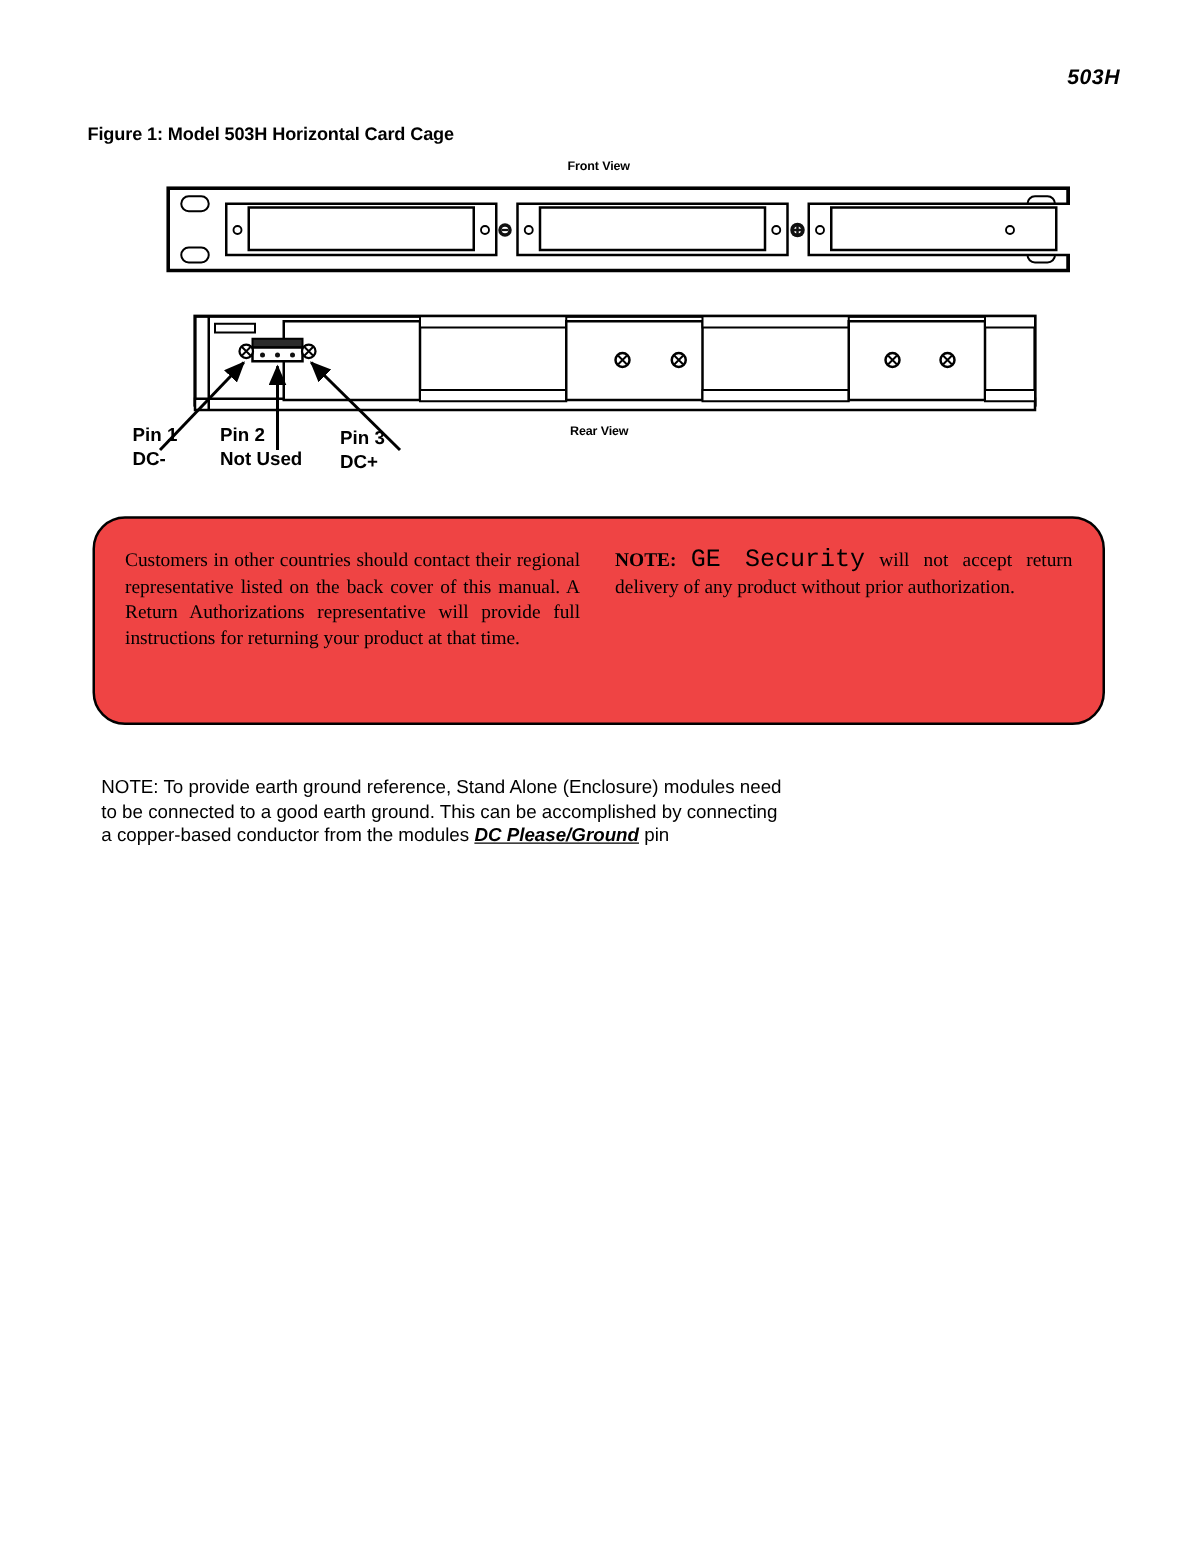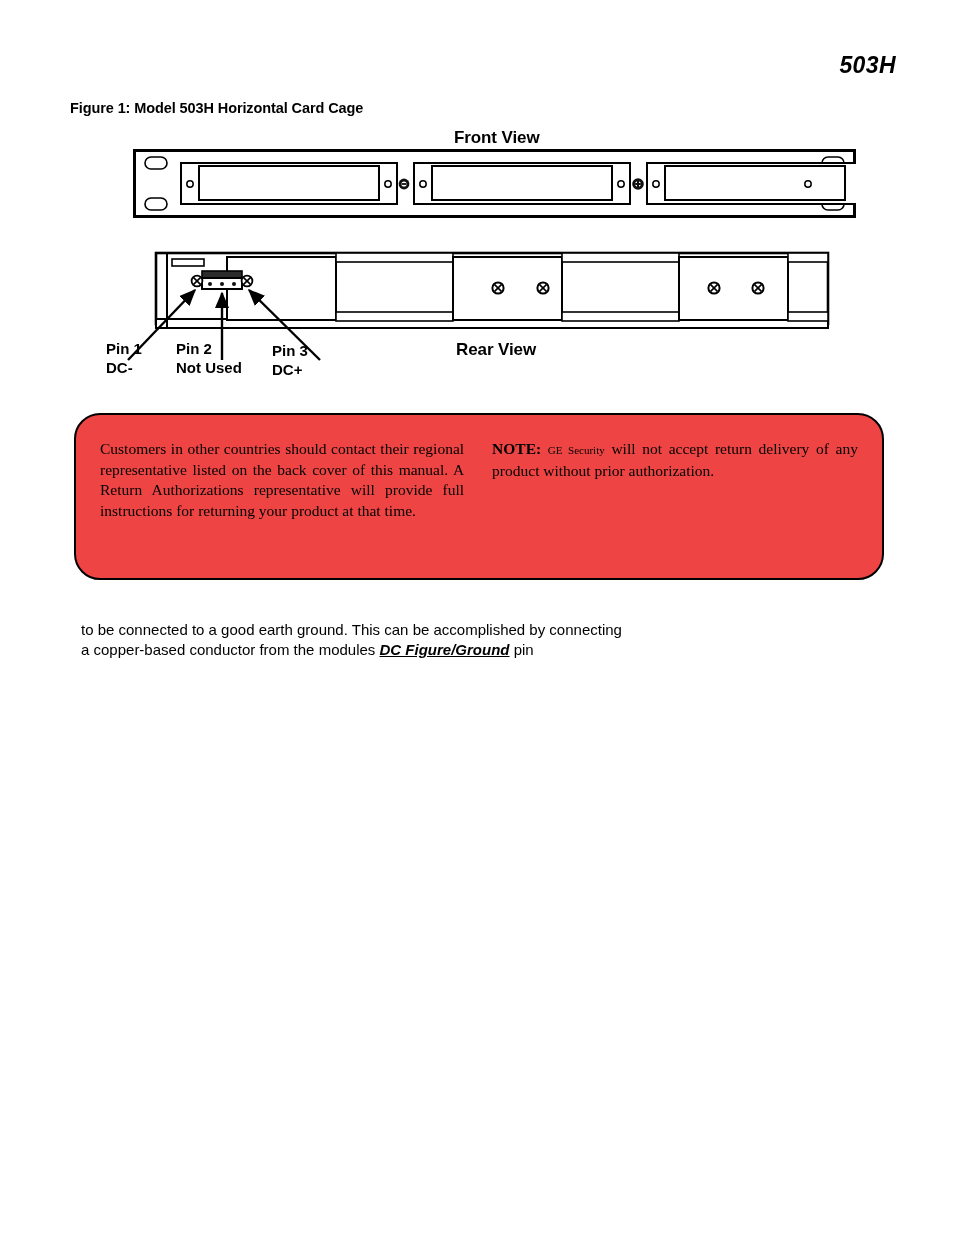--- a/index.html
+++ b/index.html
@@ -18,41 +18,41 @@
   }
 
   
   #page-header {
     position: absolute;
     top: 52px;
     right: 58px;
     font-family: "Liberation Sans", sans-serif;
     font-style: italic;
     font-weight: bold;
-    font-size: 23px;
+    font-size: 17px;
     letter-spacing: 0.4px;
   }
 
   
   #figure-caption {
     position: absolute;
     left: 70px;
     top: 100px;
     font-family: "Liberation Sans", sans-serif;
     font-weight: bold;
     font-size: 14.5px;
     letter-spacing: -0.1px;
     white-space: nowrap;
   }
 
   .view-label {
     position: absolute;
     font-family: "Liberation Sans", sans-serif;
     font-weight: bold;
-    font-size: 17px;
+    font-size: 10px;
     letter-spacing: -0.1px;
     white-space: nowrap;
   }
   #front-view-label { left: 454px; top: 128px; }
   #rear-view-label  { left: 456px; top: 340px; }
 
   
   #front-view-figure {
     position: absolute;
     left: 133px;
@@ -110,22 +110,22 @@
     line-height: 20.5px;
     text-align: justify;
     margin: 0;
   }
   .serif-para + .serif-para { margin-top: 19px; }
   .note-kw {
     font-weight: bold;
     font-family: "Liberation Serif", serif;
   }
   .brand-name {
-    font-family: Liberation Serif, serif;
-    font-size: 11px;
+    font-family: Liberation Mono, monospace;
+    font-size: 20px;
   }
 
   
   #ground-note {
     position: absolute;
     left: 81px;
     top: 620px;
     width: 640px;
     font-family: "Liberation Sans", sans-serif;
     font-size: 15px;
@@ -294,15 +294,16 @@
     <div class="note-col" id="return-note-right">
       <p class="serif-para">
         <span class="note-kw">NOTE:</span><span>&nbsp;</span><span class="brand-name">GE Security</span><span> will not accept return delivery of any product without prior authorization.</span>
       </p>
     </div>
 
   </div>
 </div>
 
 <div id="ground-note">
+  <span class="gn-line">NOTE: To provide earth ground reference, Stand Alone (Enclosure) modules need</span>
   <span class="gn-line">to be connected to a good earth ground. This can be accomplished by connecting</span>
-  <span class="gn-line"><span>a copper-based conductor from the modules </span><span class="emphasis">DC Figure/Ground</span><span> pin</span></span>
+  <span class="gn-line"><span>a copper-based conductor from the modules </span><span class="emphasis">DC Please/Ground</span><span> pin</span></span>
 </div>
 
 </body></html>

